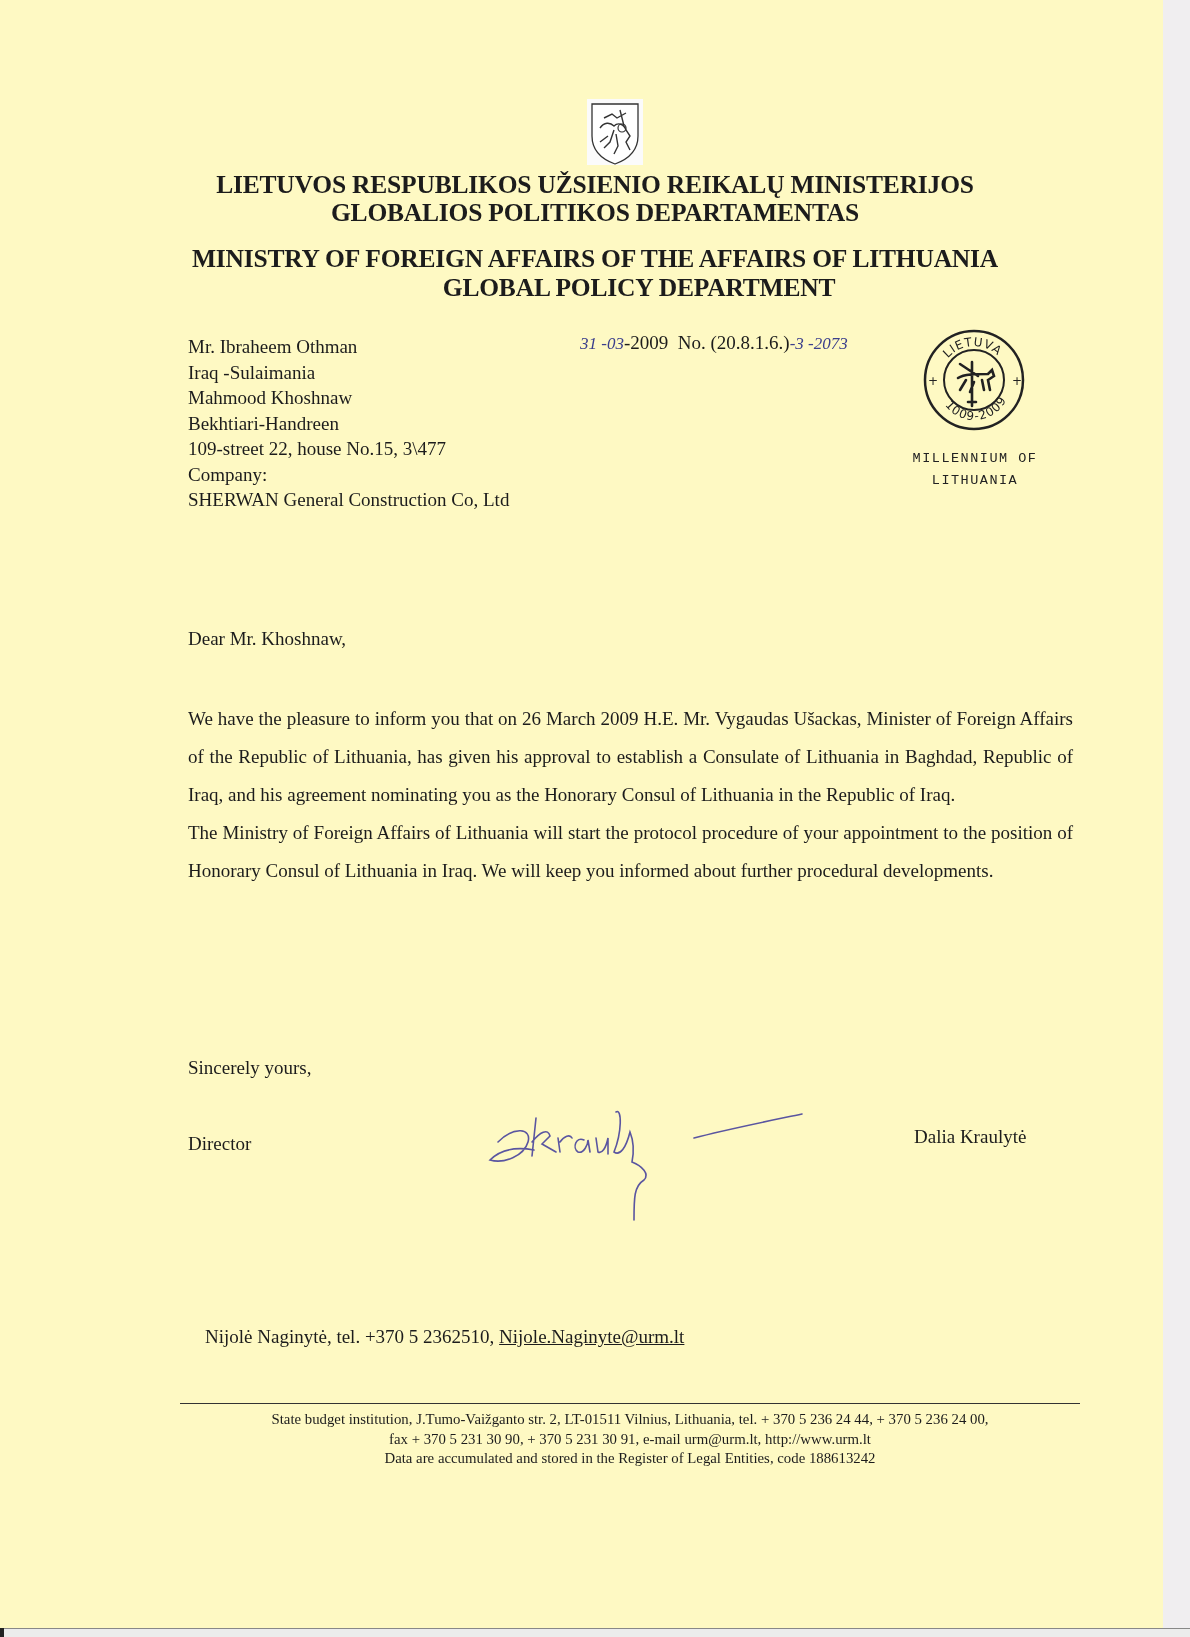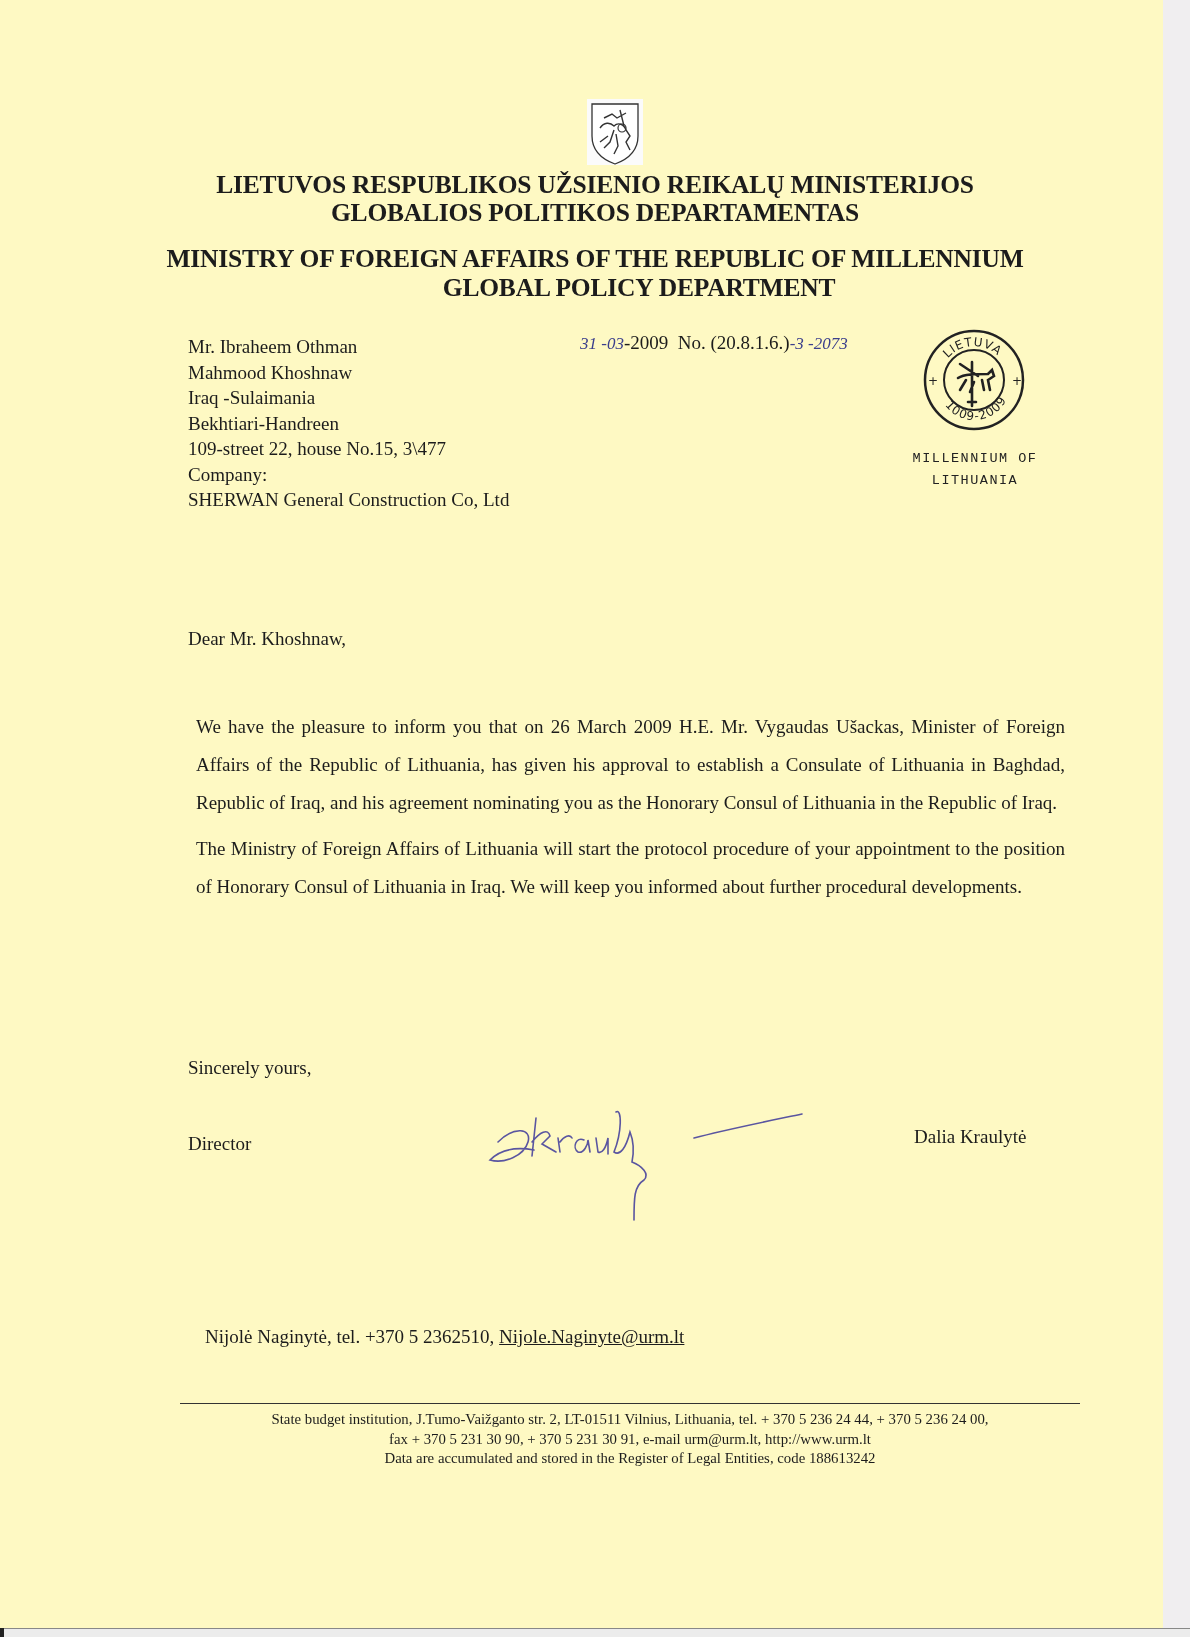--- a/index.html
+++ b/index.html
@@ -16,21 +16,21 @@
     .abs { position: absolute; white-space: nowrap; }
     .coat { position: absolute; left: 586px; top: 98px; width: 58px; height: 68px; }
     .heading { position: absolute; left: 0; width: 1190px; text-align: center; font-weight: bold; font-size: 25.5px; letter-spacing: -0.2px; line-height: 30px; }
     .addr { position: absolute; left: 188px; top: 334px; font-size: 19px; line-height: 25.5px; }
     .addr div { white-space: nowrap; }
     .ref { position: absolute; left: 580px; top: 332px; font-size: 19px; white-space: nowrap; }
     .hand { font-family: Liberation Serif, serif; font-style: italic; color: #3b3f8c; font-size: 17px; }
     .stamp { position: absolute; left: 922px; top: 328px; width: 104px; height: 104px; }
     .millennium { position: absolute; left: 905px; top: 448px; width: 140px; text-align: center; font-family: Liberation Mono, monospace; font-size: 13.5px; letter-spacing: 1.5px; line-height: 22px; color: #222; }
     .body-text { position: absolute; left: 188px; width: 885px; font-size: 19px; line-height: 38px; text-align: justify; }
-    .body-text p { margin: 8px; }
+    .body-text p { margin: 0; }
     .sig { position: absolute; left: 484px; top: 1102px; width: 360px; height: 130px; }
     .contact { position: absolute; left: 205px; top: 1326px; font-size: 19px; white-space: nowrap; font-family: Liberation Serif, serif; }
     .contact a { color: #1c1c1c; text-decoration: underline; }
     .rule { position: absolute; left: 180px; top: 1403px; width: 900px; height: 0; border-top: 1.5px solid #333; }
     .footer { position: absolute; left: 190px; top: 1410px; width: 880px; text-align: center; font-size: 14.8px; line-height: 19.5px; }
   </style>
 </head>
 <body>
 
 <div class="page">
@@ -38,27 +38,27 @@
   <svg class="coat" viewBox="0 0 58 68">
     <rect x="1" y="1" width="56" height="66" fill="#fbfbfb" stroke="none"></rect>
     <path d="M6 6 H52 V38 C52 54 40 62 29 66 C18 62 6 54 6 38 Z" fill="#fff" stroke="#333" stroke-width="1.3"></path>
     <path d="M18 20 L26 16 L31 20 L40 15 M34 12 L38 28" stroke="#333" stroke-width="1.4" fill="none"></path>
     <path d="M14 30 C18 24 24 24 28 28 C32 24 38 26 40 32 L44 38 L40 44 L44 52 M28 32 L24 44 L18 50 M22 38 L14 44 M30 36 L32 48 L28 56" stroke="#333" stroke-width="1.4" fill="none"></path>
     <circle cx="36" cy="30" r="4" fill="none" stroke="#333" stroke-width="1.2"></circle>
   </svg>
 
   <div class="heading" style="top:170px;">LIETUVOS RESPUBLIKOS UŽSIENIO REIKALŲ MINISTERIJOS</div>
   <div class="heading" style="top:198px;">GLOBALIOS POLITIKOS DEPARTAMENTAS</div>
-  <div class="heading" style="top:244px;">MINISTRY OF FOREIGN AFFAIRS OF THE REPUBLIC OF MILLENNIUM</div>
+  <div class="heading" style="top:244px;">MINISTRY OF FOREIGN AFFAIRS OF THE AFFAIRS OF LITHUANIA</div>
   <div class="heading" style="top:273px;margin-left:44px;">GLOBAL POLICY DEPARTMENT</div>
 
   <div class="addr">
     <div>Mr. Ibraheem Othman</div>
+    <div>Iraq -Sulaimania</div>
     <div>Mahmood Khoshnaw</div>
-    <div>Iraq -Sulaimania</div>
     <div>Bekhtiari-Handreen</div>
     <div>109-street 22, house No.15, 3\477</div>
     <div>Company:</div>
     <div>SHERWAN General Construction Co, Ltd</div>
   </div>
 
   <div class="ref">
     <span class="hand">31 -03</span><span>-2009</span>&nbsp; <span>No. (20.8.1.6.)</span><span class="hand">-3 -2073</span>
   </div>
 

